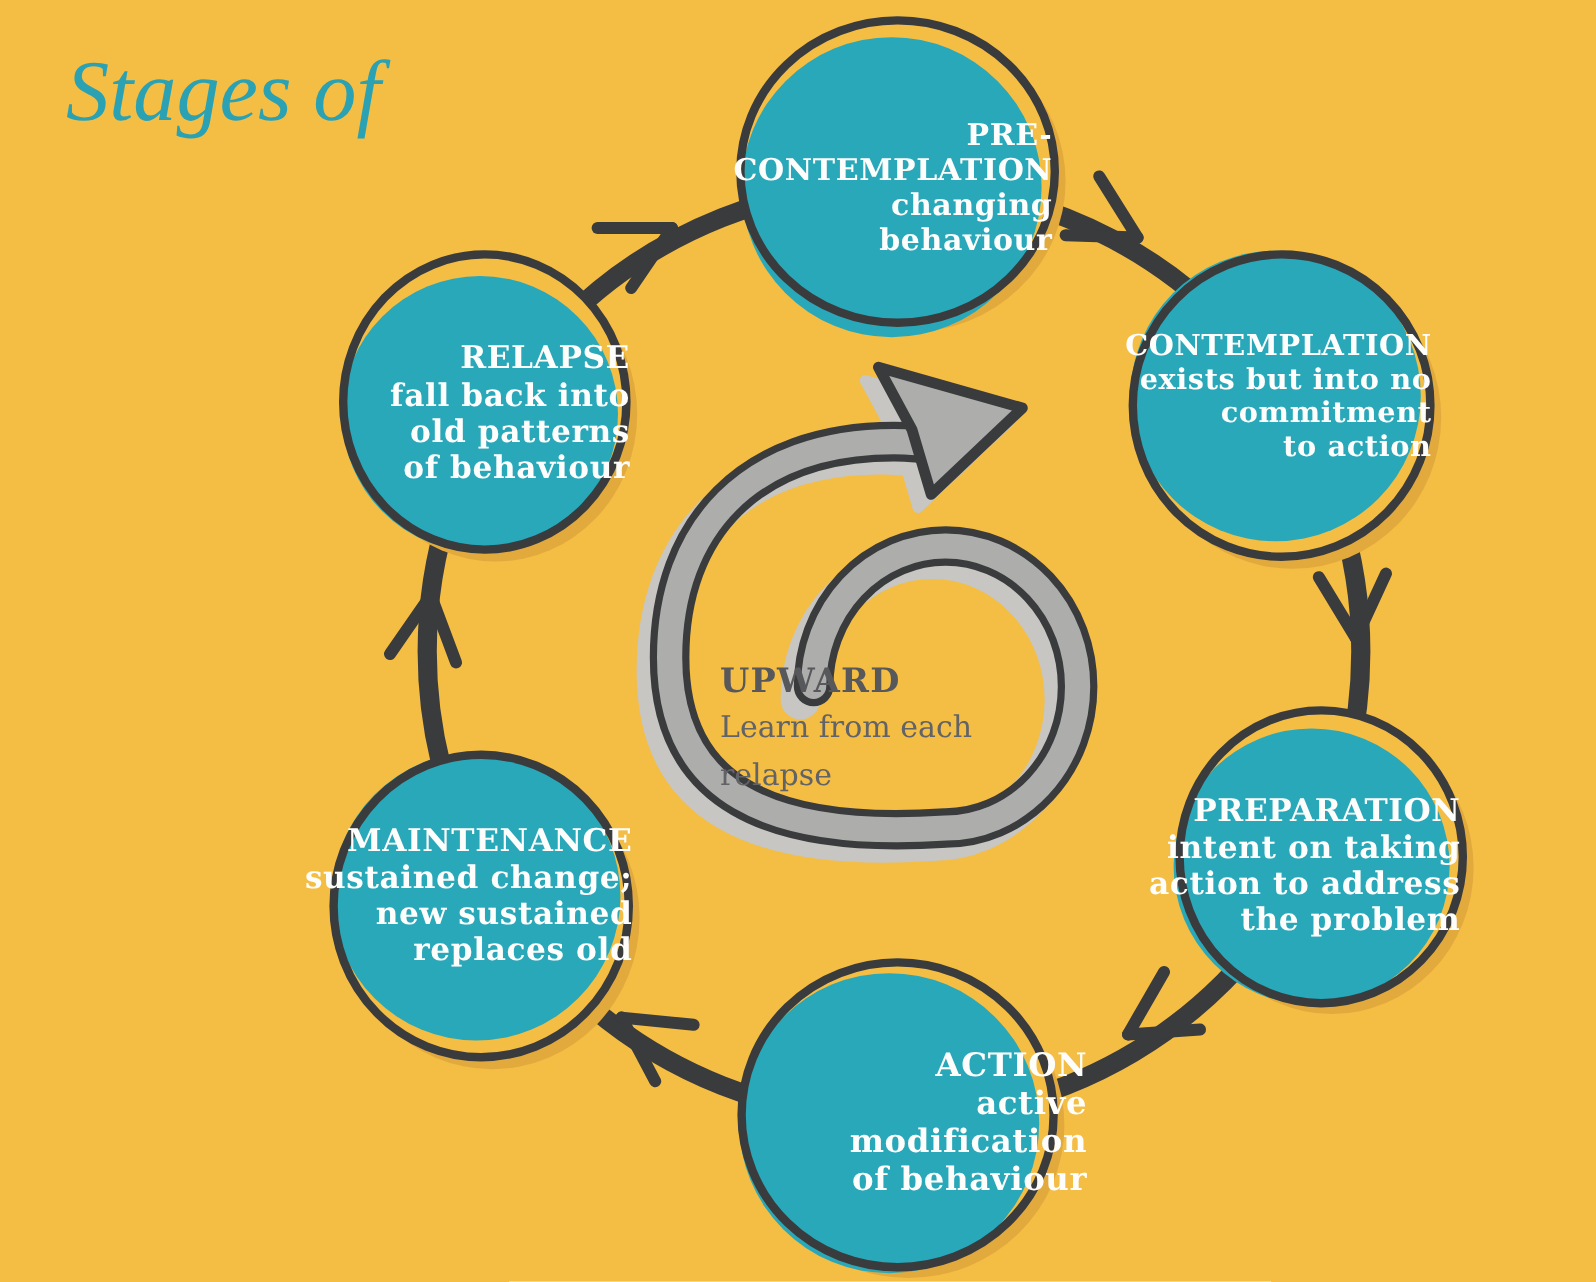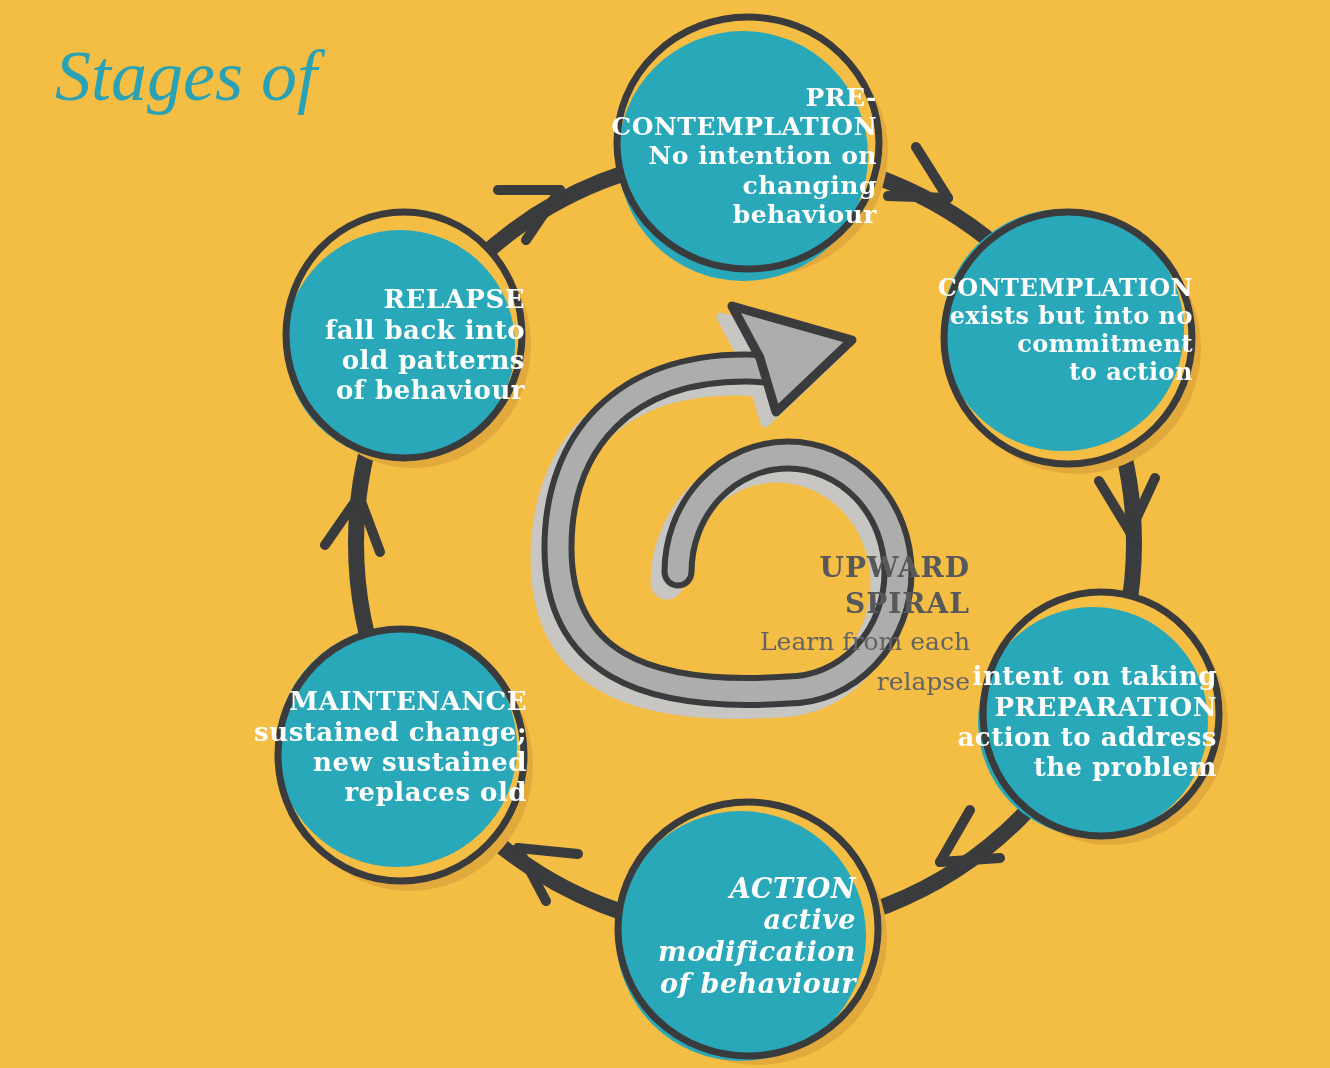--- a/index.html
+++ b/index.html
@@ -37,27 +37,27 @@
   .stage-label{
     position:absolute;display:flex;flex-direction:column;
     justify-content:center;align-items:flex-end;
     text-align:center;color:var(--white);font-weight:bold;
     line-height:1.17;letter-spacing:0.5px;
   }
   .stage-label div{white-space:nowrap;}
   .s-pre {left:609px;top:32px; width:268px;height:248px;font-size:25px;}
   .s-con {left:933px;top:209px;width:260px;height:242px;font-size:24px;}
   .s-prep{left:969px;top:607px;width:248px;height:230px;font-size:26px;}
-  .s-act {left:586px;top:811px;width:270px;height:250px;font-size:27px;font-style:italic;}
+  .s-act {left:636px;top:811px;width:270px;height:250px;font-size:27px;}
   .s-main{left:267px;top:627px;width:260px;height:240px;font-size:26px;}
   .s-rel {left:275px;top:230px;width:250px;height:230px;font-size:26px;}
 
   .center-label{
     position:absolute;left:600px;top:550px;width:370px;
-    text-align:right;
+    text-align:left;
   }
   .center-label .hl{
     font-weight:bold;font-size:28px;line-height:36px;
     letter-spacing:1px;color:var(--centerHeading);white-space:nowrap;
   }
   .center-label .sl{
     font-size:25px;line-height:40px;color:var(--centerSub);white-space:nowrap;
   }
 </style>
 </head>
@@ -142,33 +142,32 @@
     </g>
   </svg>
 
   <div class="page-title">
     <div>Stages of</div>
   </div>
 
   <div class="stage-label s-pre">
     <div>PRE-</div>
     <div>CONTEMPLATION</div>
-    <div>No intention on</div>
     <div>changing</div>
     <div>behaviour</div>
   </div>
   <div class="stage-label s-con">
     <div>CONTEMPLATION</div>
     <div>exists but into no</div>
     <div>commitment</div>
     <div>to action</div>
   </div>
   <div class="stage-label s-prep">
+    <div>PREPARATION</div>
     <div>intent on taking</div>
-    <div>PREPARATION</div>
     <div>action to address</div>
     <div>the problem</div>
   </div>
   <div class="stage-label s-act">
     <div>ACTION</div>
     <div>active</div>
     <div>modification</div>
     <div>of behaviour</div>
   </div>
   <div class="stage-label s-main">
@@ -179,18 +178,17 @@
   </div>
   <div class="stage-label s-rel">
     <div>RELAPSE</div>
     <div>fall back into</div>
     <div>old patterns</div>
     <div>of behaviour</div>
   </div>
 
   <div class="center-label">
     <div class="hl">UPWARD</div>
-    <div class="hl">SPIRAL</div>
     <div class="sl">Learn from each</div>
     <div class="sl">relapse</div>
   </div>
 
 </div>
 
 </body></html>

